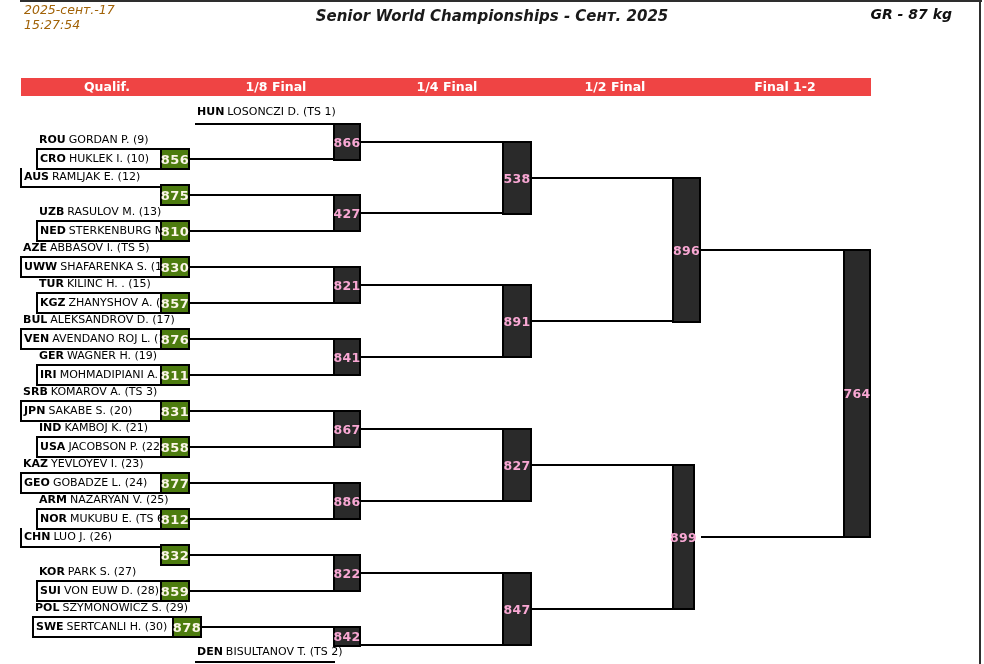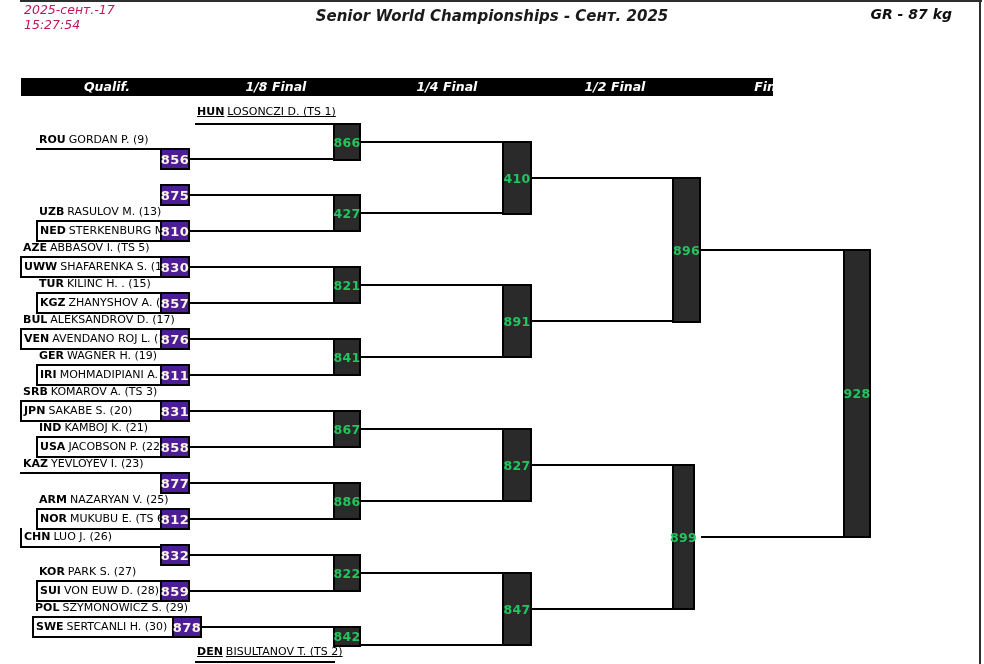--- a/index.html
+++ b/index.html
@@ -1,38 +1,38 @@
 <!DOCTYPE html>
 <html><head>
 <meta charset="utf-8">
 <style>
   html,body{margin:0;padding:0;background:#fff;}
   #page{position:relative;width:984px;height:664px;background:#fff;overflow:hidden;
         font-family:"DejaVu Sans","Liberation Sans",sans-serif;color:#000;}
   .ln{position:absolute;height:2px;background:#000;}
   .vln{position:absolute;width:2px;background:#2e2e2e;}
-  .hdate{position:absolute;font-style:italic;font-size:12.5px;color:#be185d;white-space:nowrap;}
+  .hdate{position:absolute;font-style:italic;font-size:12.5px;color:#a16207;white-space:nowrap;}
   .htitle{position:absolute;left:0;right:0;top:7px;text-align:center;font-style:italic;
           font-weight:600;font-size:15px;color:#1a1a1a;}
   .hcat{position:absolute;right:32px;top:6px;font-style:italic;font-weight:700;font-size:14px;color:#111;}
-  .bar{position:absolute;left:21px;top:78px;width:752px;height:18px;background:#000000;font-style:italic;}
+  .bar{position:absolute;left:21px;top:78px;width:850px;height:18px;background:#ef4444;}
   .bl{position:absolute;width:120px;text-align:center;line-height:18px;font-size:12.5px;
       font-weight:700;color:#fff;white-space:nowrap;}
   .pair{position:absolute;}
   .prow{font-size:11px;line-height:16px;white-space:nowrap;overflow:hidden;}
   .r1{height:16px;border-bottom:2px solid #000;padding-left:3px;}
   .r2{height:18px;line-height:18px;border-left:2px solid #000;border-bottom:2px solid #000;padding-left:2px;}
   .noc{font-weight:700;margin-right:3px;}
   .bdg{position:absolute;right:0;top:16px;width:30px;height:22px;box-sizing:border-box;
-       background:#4c1d95;border:2px solid #000;color:#fcf6e8;font-size:13px;font-weight:700;
+       background:#4d7c0f;border:2px solid #000;color:#fcf6e8;font-size:13px;font-weight:700;
        display:flex;align-items:center;justify-content:center;letter-spacing:.5px;z-index:2;text-align:center;}
   .mb{position:absolute;width:28px;box-sizing:border-box;background:#2a2a2a;border:2px solid #000;
       display:flex;align-items:center;justify-content:center;z-index:2;}
-  .mnum{color:#22c55e;font-size:12.5px;font-weight:700;letter-spacing:.3px;}
-  .bye{position:absolute;font-size:11px;line-height:16px;white-space:nowrap;text-decoration:underline;}
+  .mnum{color:#f9a8d4;font-size:12.5px;font-weight:700;letter-spacing:.3px;}
+  .bye{position:absolute;font-size:11px;line-height:16px;white-space:nowrap;}
 </style>
 </head>
 <body>
 
 <div id="page">
 
   <div class="ln" style="left:20px;top:0;width:962px;background:#2e2e2e"></div>
   <div class="vln" style="left:979px;top:0;height:664px"></div>
 
   <div class="hdate" style="left:24px;top:2px">2025-сент.-17</div>
@@ -53,25 +53,27 @@
   </div>
   <div class="ln" style="left:195px;top:123px;width:140px"></div>
 
   <div class="bye" style="left:197px;top:644px">
     <b class="noc">DEN</b><span>BISULTANOV T. (TS 2)</span>
   </div>
   <div class="ln" style="left:195px;top:661px;width:140px"></div>
 
   <div class="pair" style="left:36px;top:132px;width:154px">
     <div class="prow r1"><b class="noc">ROU</b><span>GORDAN P. (9)</span></div>
+    <div class="prow r2"><b class="noc">CRO</b><span>HUKLEK I. (10)</span></div>
     <div class="bdg">856</div>
   </div>
   <div class="ln" style="left:190px;top:158px;width:145px"></div>
 
   <div class="pair" style="left:20px;top:168px;width:170px">
+    <div class="prow r2"><b class="noc">AUS</b><span>RAMLJAK E. (12)</span></div>
     <div class="bdg">875</div>
   </div>
   <div class="ln" style="left:190px;top:194px;width:145px"></div>
 
   <div class="pair" style="left:36px;top:204px;width:154px">
     <div class="prow r1"><b class="noc">UZB</b><span>RASULOV M. (13)</span></div>
     <div class="prow r2"><b class="noc">NED</b><span>STERKENBURG M. (T</span></div>
     <div class="bdg">810</div>
   </div>
   <div class="ln" style="left:190px;top:230px;width:145px"></div>
@@ -113,20 +115,21 @@
 
   <div class="pair" style="left:36px;top:420px;width:154px">
     <div class="prow r1"><b class="noc">IND</b><span>KAMBOJ K. (21)</span></div>
     <div class="prow r2"><b class="noc">USA</b><span>JACOBSON P. (22)</span></div>
     <div class="bdg">858</div>
   </div>
   <div class="ln" style="left:190px;top:446px;width:145px"></div>
 
   <div class="pair" style="left:20px;top:456px;width:170px">
     <div class="prow r1"><b class="noc">KAZ</b><span>YEVLOYEV I. (23)</span></div>
+    <div class="prow r2"><b class="noc">GEO</b><span>GOBADZE L. (24)</span></div>
     <div class="bdg">877</div>
   </div>
   <div class="ln" style="left:190px;top:482px;width:145px"></div>
 
   <div class="pair" style="left:36px;top:492px;width:154px">
     <div class="prow r1"><b class="noc">ARM</b><span>NAZARYAN V. (25)</span></div>
     <div class="prow r2"><b class="noc">NOR</b><span>MUKUBU E. (TS 6)</span></div>
     <div class="bdg">812</div>
   </div>
   <div class="ln" style="left:190px;top:518px;width:145px"></div>
@@ -178,21 +181,21 @@
   <div class="mb" style="left:333px;top:554px;height:38px">
       <span class="mnum">822</span>
     </div>
   <div class="ln" style="left:361px;top:572px;width:143px"></div>
   <div class="mb" style="left:333px;top:626px;height:21px">
       <span class="mnum">842</span>
     </div>
   <div class="ln" style="left:361px;top:644px;width:143px"></div>
 
   <div class="mb" style="left:502px;top:141px;width:30px;height:74px">
-      <span class="mnum">410</span>
+      <span class="mnum">538</span>
     </div>
   <div class="ln" style="left:532px;top:177px;width:142px"></div>
   <div class="mb" style="left:502px;top:284px;width:30px;height:74px">
       <span class="mnum">891</span>
     </div>
   <div class="ln" style="left:532px;top:320px;width:142px"></div>
   <div class="mb" style="left:502px;top:428px;width:30px;height:74px">
       <span class="mnum">827</span>
     </div>
   <div class="ln" style="left:532px;top:464px;width:142px"></div>
@@ -204,16 +207,16 @@
   <div class="mb" style="left:672px;top:177px;width:29px;height:146px">
       <span class="mnum">896</span>
     </div>
   <div class="ln" style="left:701px;top:249px;width:144px"></div>
   <div class="mb" style="left:672px;top:464px;width:23px;height:146px">
       <span class="mnum">899</span>
     </div>
   <div class="ln" style="left:701px;top:536px;width:144px"></div>
 
   <div class="mb" style="left:843px;top:249px;height:289px">
-      <span class="mnum">928</span>
+      <span class="mnum">764</span>
     </div>
 
 </div>
 
 </body></html>

